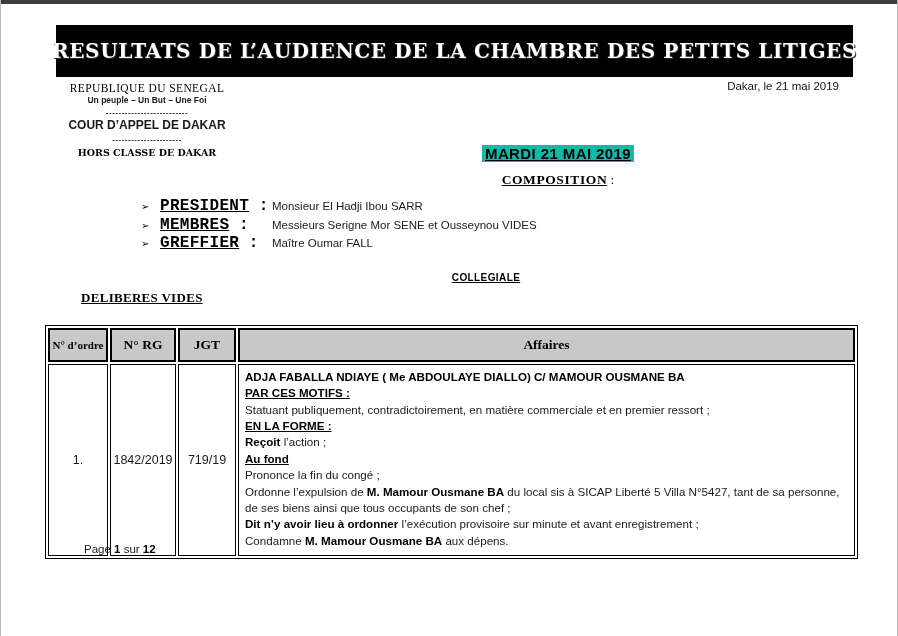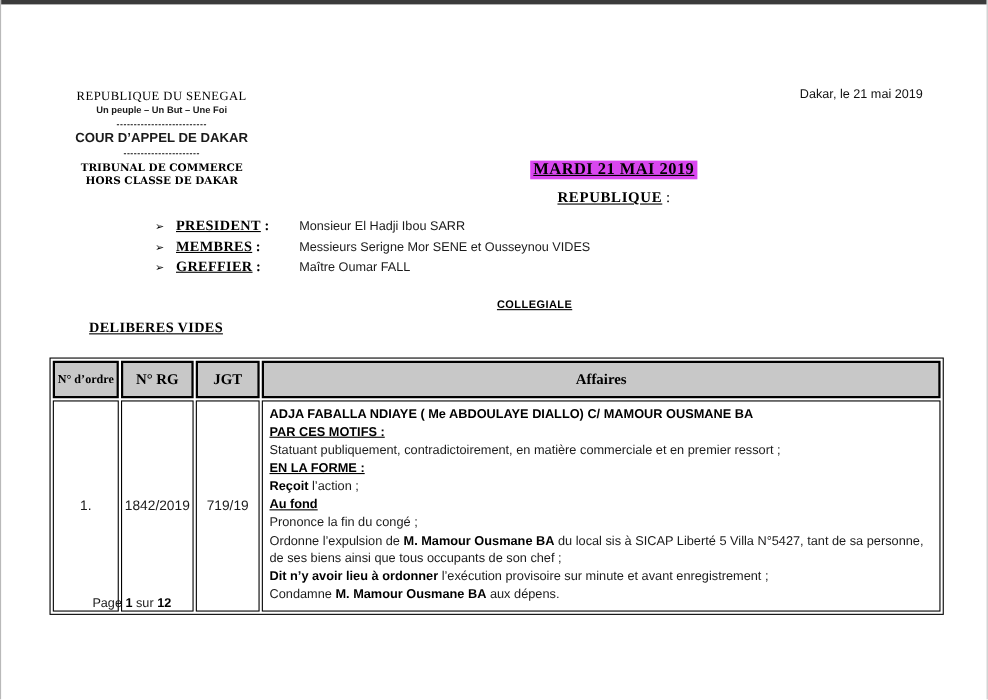--- a/index.html
+++ b/index.html
@@ -25,31 +25,31 @@
   .lh-country { font-family:"Liberation Serif", serif; font-size:11.5px; letter-spacing:0.4px; white-space:nowrap; }
   .lh-motto { font-size:8.5px; font-weight:bold; margin-top:1px; color:#1a1a1a; }
   .lh-sep { font-size:8px; font-weight:bold; letter-spacing:0.5px; margin-top:2px; color:#1a1a1a; }
   .lh-court { font-size:12px; font-weight:bold; margin-top:2px; color:#1a1a1a; }
   .lh-tribunal { font-family:"DejaVu Serif", serif; font-size:9.5px; font-weight:bold; margin-top:3px; line-height:11.5px; }
 
   .place-date { position:absolute; right:58px; top:80px; font-size:11.5px; color:#111; }
 
   .session-center { position:absolute; left:257px; top:145px; width:600px; text-align:center; }
   .mardi {
-    display:inline-block; font-family:Liberation Serif, serif; font-weight:bold;
-    font-size:15px; text-decoration:underline; background:#d946ef; padding:0 3px; letter-spacing:0.4px;
+    display:inline-block; font-family:Liberation Sans, sans-serif; font-weight:bold;
+    font-size:15px; text-decoration:underline; background:#14b8a6; padding:0 3px; letter-spacing:0.4px;
   }
   .composition-line { margin-top:9px; font-family:"Liberation Serif", serif; font-size:13.5px; }
   .composition-label { font-weight:bold; text-decoration:underline; letter-spacing:0.6px; }
   .composition-colon { font-weight:normal; }
 
   .members { position:absolute; left:140px; top:197px; }
   .member-row { display:flex; align-items:baseline; height:18.5px; font-size:11.5px; }
   .member-bullet { width:19px; font-size:10px; color:#000; }
-  .member-role-wrap { width:112px; font-family:Liberation Serif, serif; font-size:13px; font-weight:bold; }
+  .member-role-wrap { width:112px; font-family:Liberation Mono, monospace; font-size:16px; font-weight:bold; }
   .member-role { text-decoration:underline; letter-spacing:0.3px; }
   .member-names { color:#1a1a1a; }
 
   .collegiale-wrap { position:absolute; left:185px; top:267px; width:600px; text-align:center; }
   .collegiale { font-family:Liberation Sans, sans-serif; font-weight:bold; font-size:10px; text-decoration:underline; letter-spacing:0.4px; }
   .deliberes { position:absolute; left:80px; top:290px; font-family:"Liberation Serif", serif; font-weight:bold; font-size:13px; text-decoration:underline; letter-spacing:0.3px; }
 
   table.results {
     position:absolute; left:44px; top:325px; width:813px;
     border-collapse:separate; border-spacing:2px; border:1.5px solid #000; background:#fff;
@@ -69,39 +69,41 @@
 
   .footer { position:absolute; left:83px; top:543px; font-size:11.5px; color:#1a1a1a; }
   .footer b { color:#000; }
 </style>
 </head>
 <body>
 
 <div class="page">
   <div class="topbar"></div>
 
+  <div class="banner">
+    <span class="banner-title">RESULTATS DE L’AUDIENCE DE LA CHAMBRE DES PETITS LITIGES</span>
+  </div>
 
   <div class="letterhead">
     <div class="lh-country">REPUBLIQUE DU SENEGAL</div>
     <div class="lh-motto">Un peuple – Un But – Une Foi</div>
     <div class="lh-sep">--------------------------</div>
     <div class="lh-court">COUR D’APPEL DE DAKAR</div>
     <div class="lh-sep">----------------------</div>
     <div class="lh-tribunal">
-      <div>TRIBUNAL DE COMMERCE</div>
       <div>HORS CLASSE DE DAKAR</div>
     </div>
   </div>
 
   <div class="place-date">Dakar, le 21 mai 2019</div>
 
   <div class="session-center">
     <span class="mardi">MARDI 21 MAI 2019</span>
     <div class="composition-line">
-      <span class="composition-label">REPUBLIQUE</span>
+      <span class="composition-label">COMPOSITION</span>
       <span class="composition-colon">:</span>
     </div>
   </div>
 
   <div class="members">
     <div class="member-row">
       <span class="member-bullet">➢</span>
       <span class="member-role-wrap"><span class="member-role">PRESIDENT</span> <span>:</span></span>
       <span class="member-names">Monsieur El Hadji Ibou SARR</span>
     </div>

